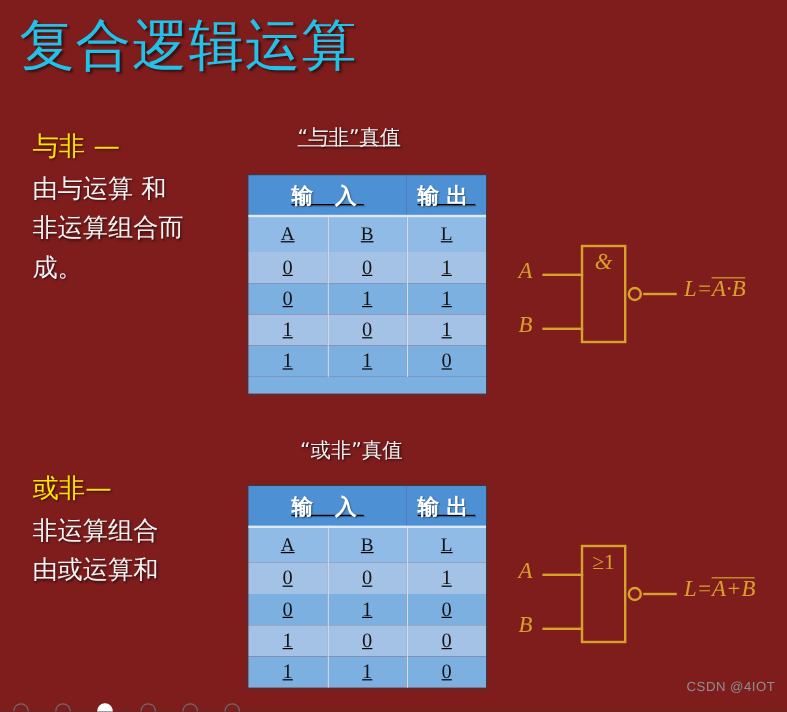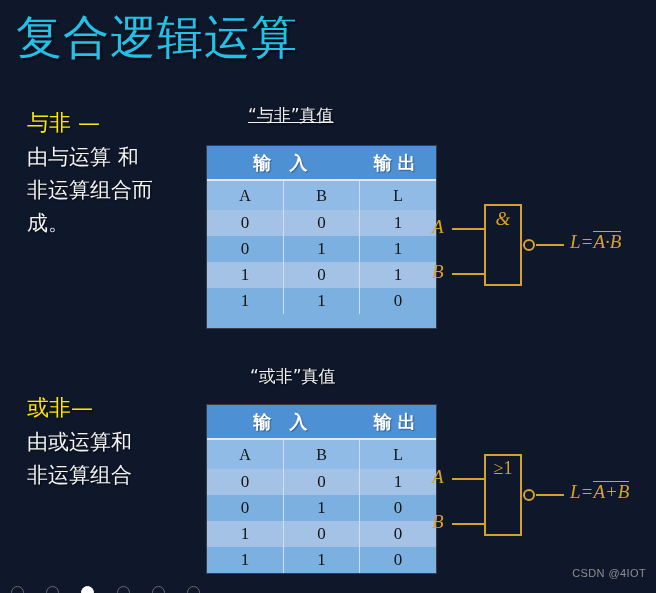--- a/index.html
+++ b/index.html
@@ -9,21 +9,21 @@
     height: 593px;
     background: #3b3d42;
     font-family: "Liberation Sans", "DejaVu Sans", sans-serif;
     overflow: hidden;
     position: relative;
   }
 
   .slide {
     position: absolute;
     inset: 0;
-    background: #0f172a;
+    background: #7f1d1d;
   }
 
   
   .title {
     position: absolute;
     left: 16px;
     top: 6px;
     font-size: 46px;
     line-height: 62px;
     color: #22c1e8;
@@ -66,24 +66,25 @@
     font-family: "DejaVu Sans", sans-serif;
     text-shadow: 1px 1px 2px rgba(0,0,0,0.7);
     white-space: nowrap;
   }
   .caption-nand { left: 248px; top: 104px; text-decoration: underline; }
   .caption-nor  { left: 250px; top: 365px; }
 
   
   .truth-table {
     position: absolute;
-    width: 229px;
+    width: 198px;
     border-collapse: collapse;
     table-layout: fixed;
     box-shadow: 0 0 0 1px #3a3c41;
+    text-decoration: underline;
   }
   .table-nand { left: 207px; top: 146px; }
   .table-nor  { left: 207px; top: 405px; }
 
   .truth-table th.grp {
     background: #4e90d4;
     color: #ffffff;
     font-size: 18px;
     font-weight: 700;
     font-family: "DejaVu Sans", sans-serif;
@@ -275,22 +276,22 @@
     <span class="lead lead-b"></span>
     <span class="gate-box"></span>
     <span class="gate-op">&amp;</span>
     <span class="bubble"></span>
     <span class="lead lead-out"></span>
     <span class="formula"><span>L=</span><span class="ovl">A·B</span></span>
   </div>
 
   <div class="text-block block-nor">
     <div class="kw">或非—</div>
+    <div class="desc-line">非运算组合</div>
     <div class="desc-line">由或运算和</div>
-    <div class="desc-line">非运算组合</div>
   </div>
 
   <div class="caption caption-nor">“或非”真值</div>
 
   <table class="truth-table table-nor">
     <thead>
       <tr>
         <th class="grp" colspan="2">输 入</th>
         <th class="grp">输出</th>
       </tr>

